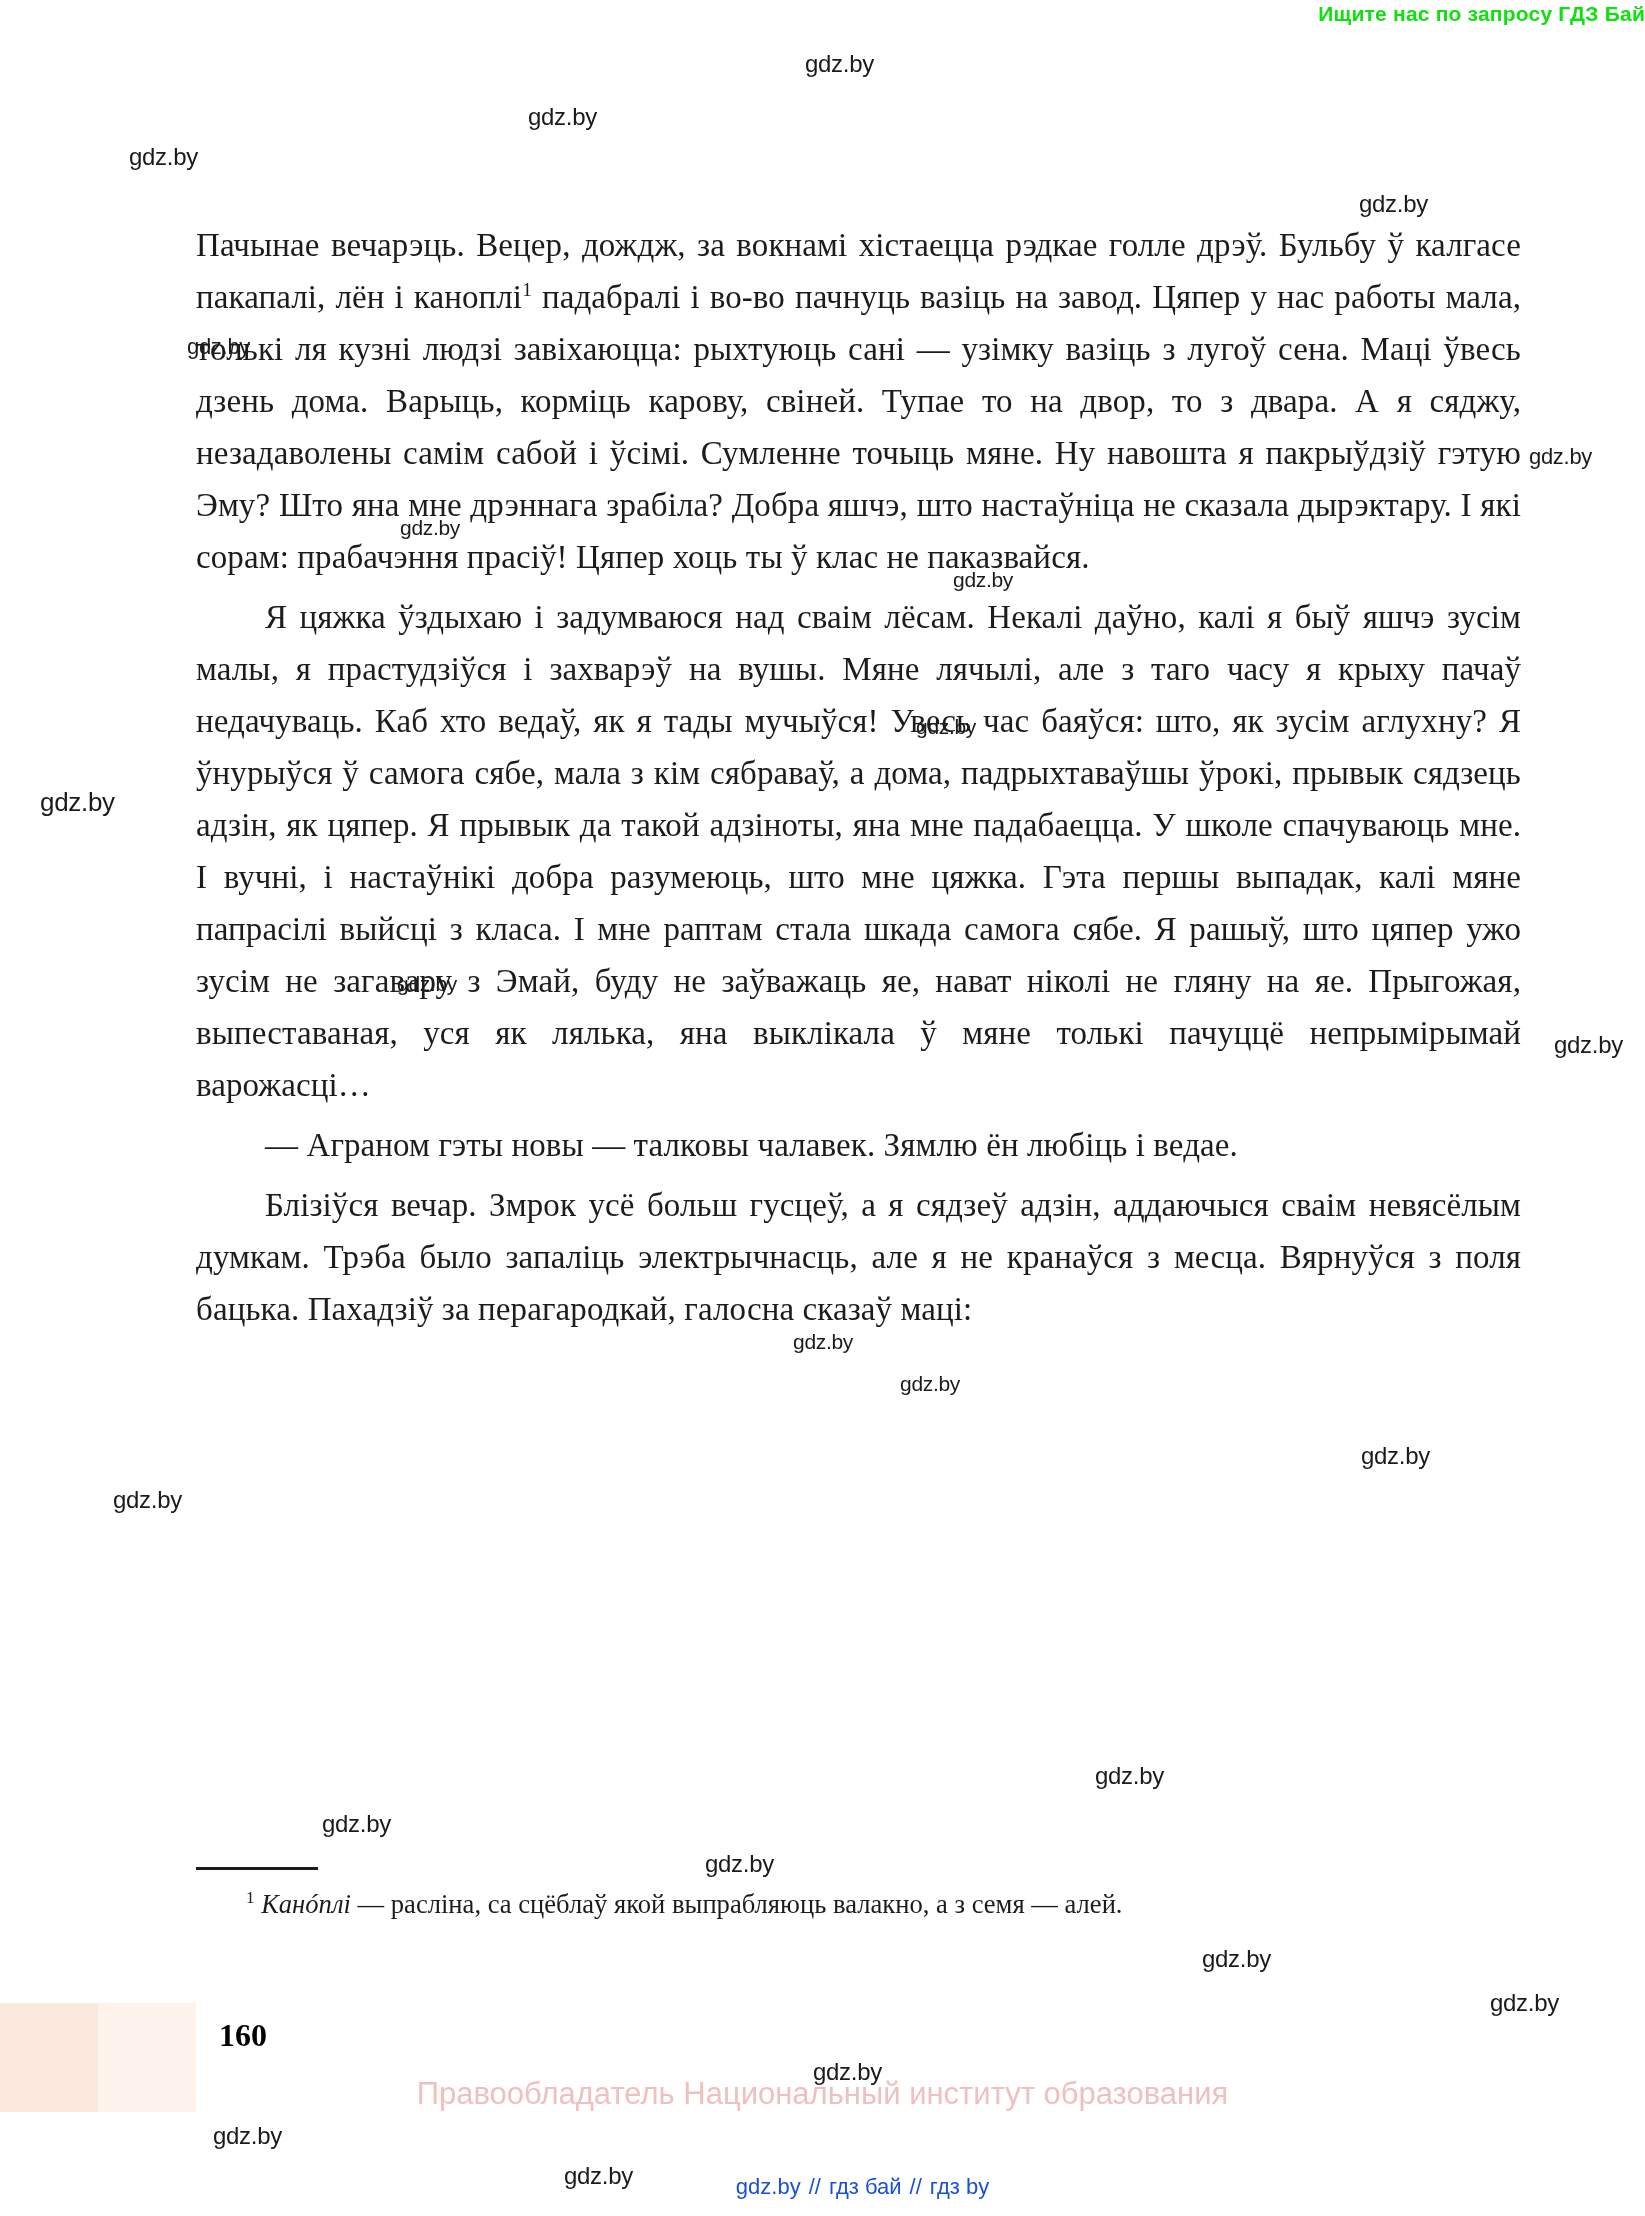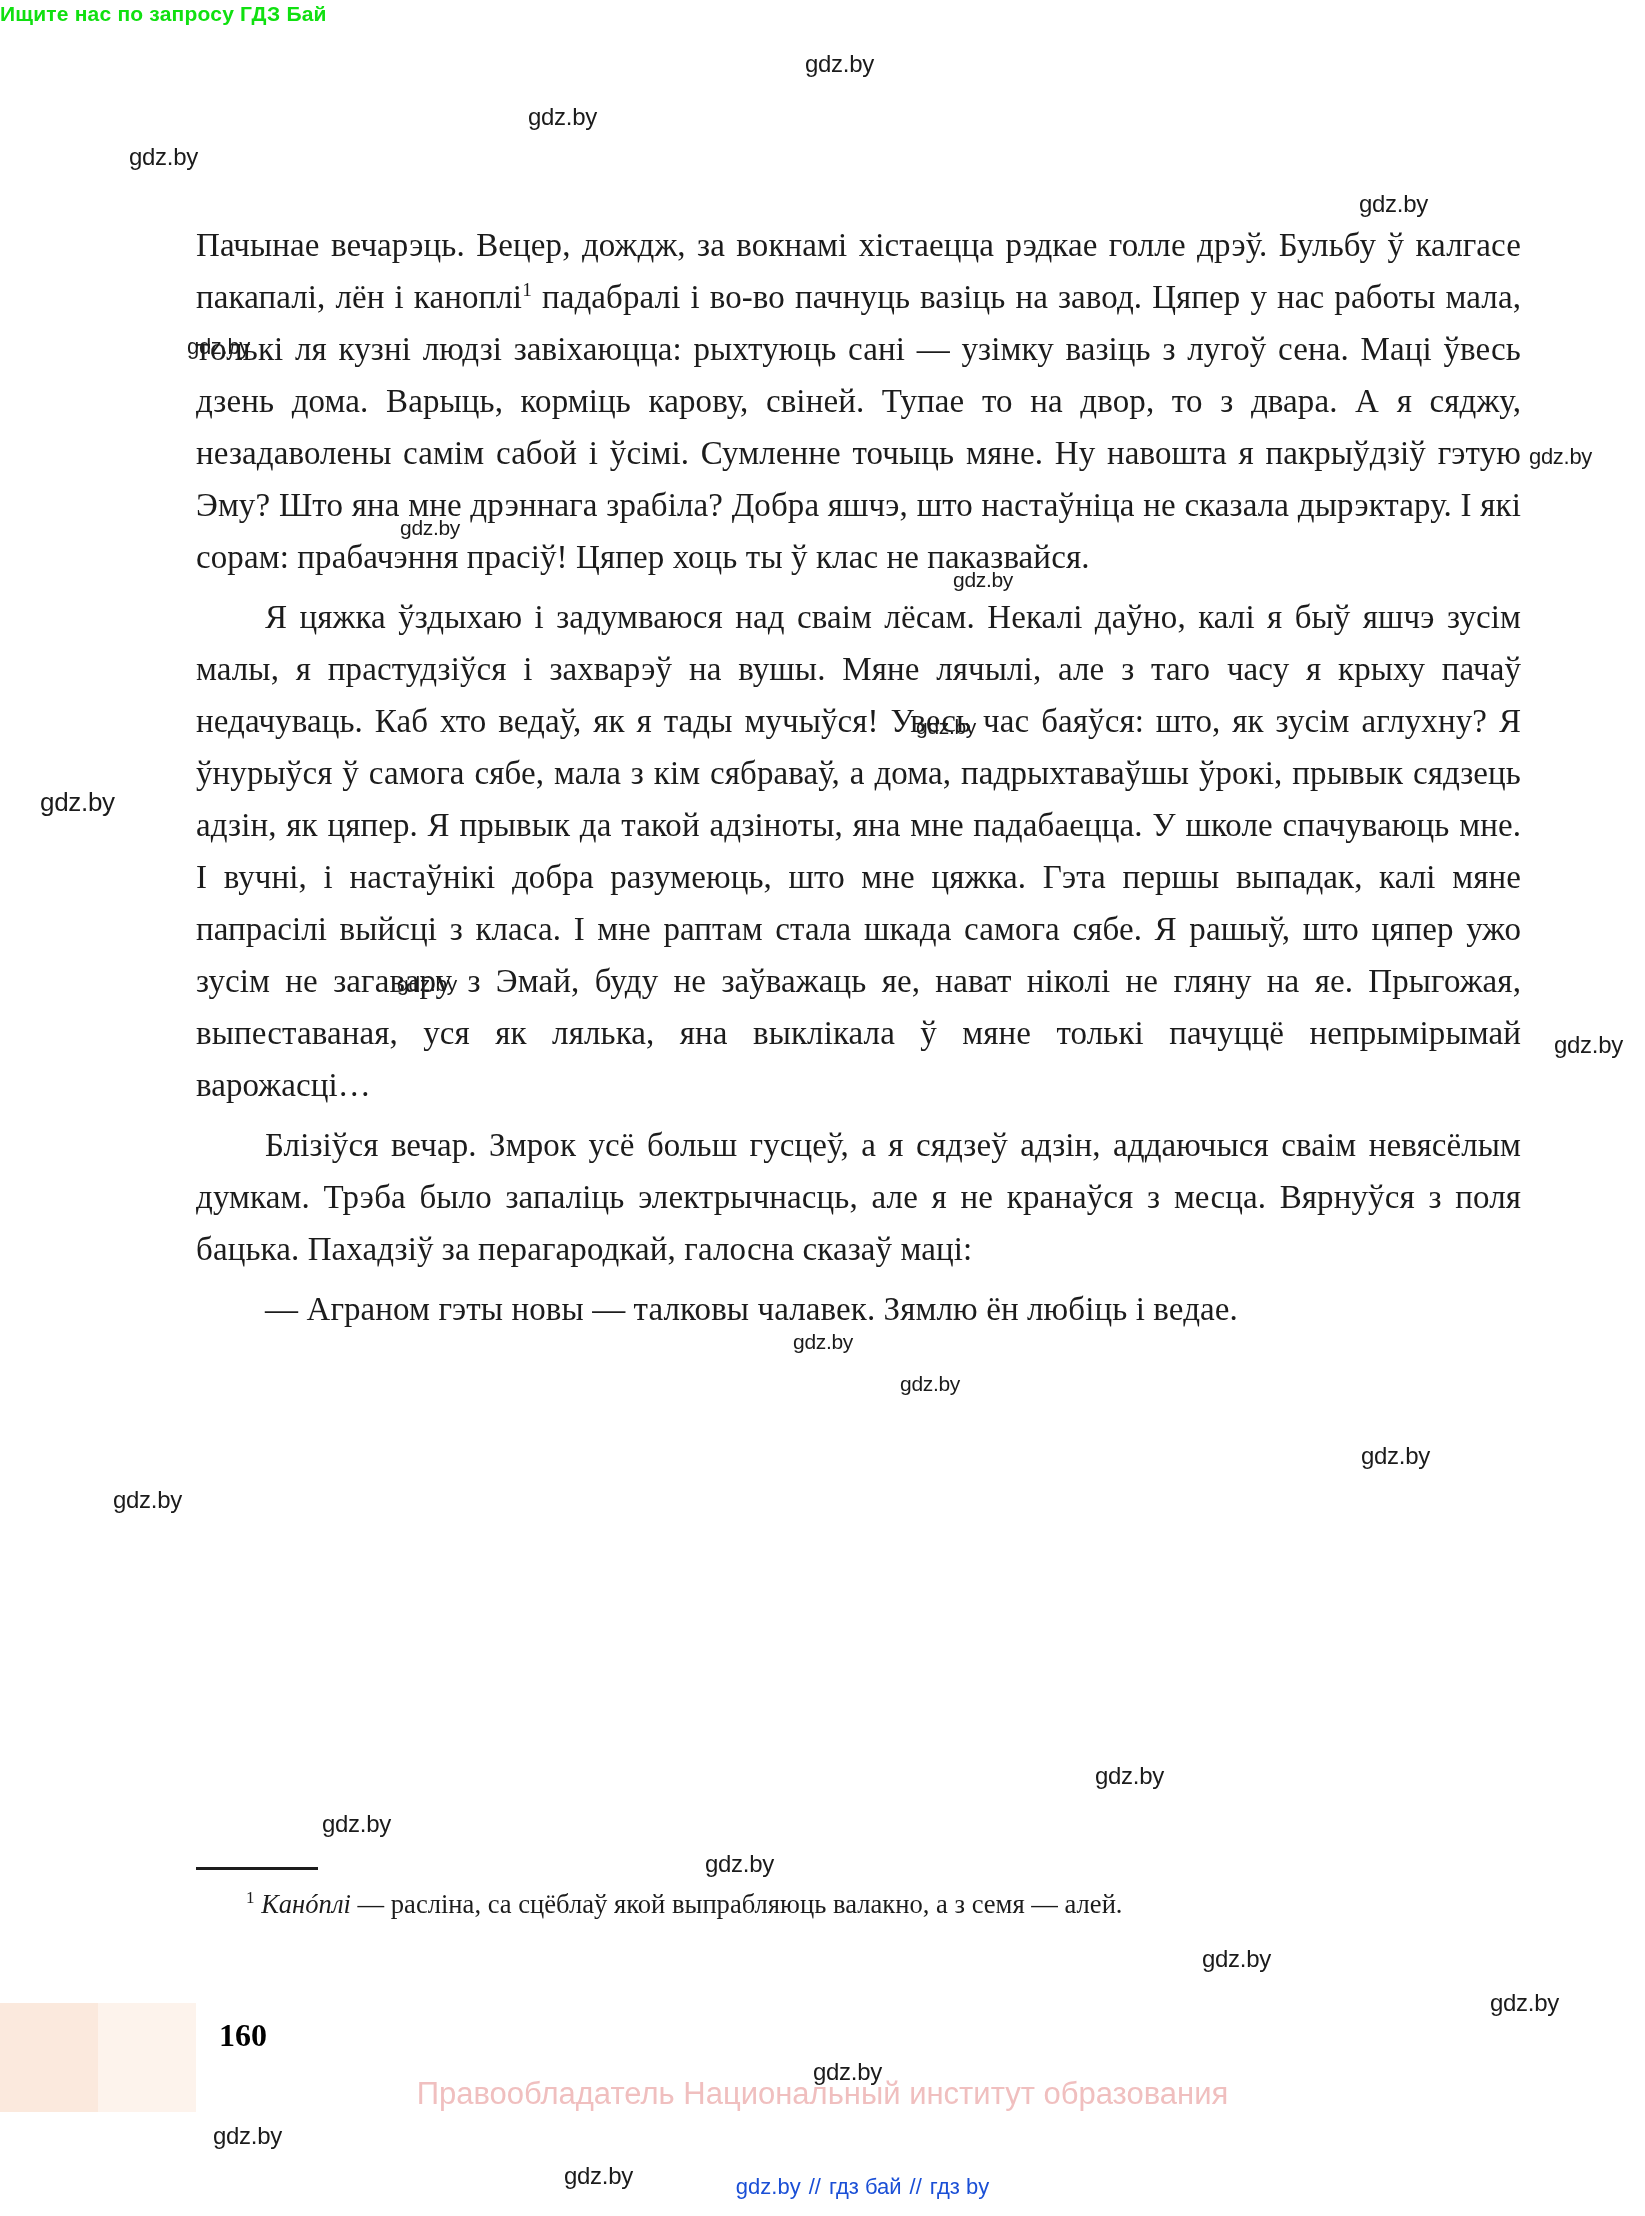--- a/index.html
+++ b/index.html
@@ -15,21 +15,21 @@
     overflow: hidden;
     font-family: "Liberation Serif", "DejaVu Serif", serif;
   }
 
   
   .promo-banner {
     position: absolute;
     top: 1.6px;
     left: 0;
     width: 1645px;
-    text-align: left;
+    text-align: right;
     font-family: "Liberation Sans", sans-serif;
     font-size: 21px;
     font-weight: 600;
     color: #10e010;
     letter-spacing: 0.2px;
     white-space: nowrap;
   }
 
   
   .wm {
@@ -188,26 +188,26 @@
 
 
     <p class="para">
       <span>Пачынае вечарэць. Вецер, дождж, за вокнамі хістаецца рэдкае голле дрэў. Бульбу ў калгасе пакапалі, лён і каноплі</span><sup>1</sup><span> падабралі і во-во пачнуць вазіць на завод. Цяпер у нас работы мала, толькі ля кузні людзі завіхаюцца: рыхтуюць сані — узімку вазіць з лугоў сена. Маці ўвесь дзень дома. Варыць, корміць карову, свіней. Тупае то на двор, то з двара. А я сяджу, незадаволены самім сабой і ўсімі. Сумленне точыць мяне. Ну навошта я пакрыўдзіў гэтую Эму? Што яна мне дрэннага зрабіла? Добра яшчэ, што настаўніца не сказала дырэктару. І які сорам: прабачэння прасіў! Цяпер хоць ты ў клас не паказвайся.</span>
     </p>
 
     <p class="para indent">
       <span>Я цяжка ўздыхаю і задумваюся над сваім лёсам. Некалі даўно, калі я быў яшчэ зусім малы, я прастудзіўся і захварэў на вушы. Мяне лячылі, але з таго часу я крыху пачаў недачуваць. Каб хто ведаў, як я тады мучыўся! Увесь час баяўся: што, як зусім аглухну? Я ўнурыўся ў самога сябе, мала з кім сябраваў, а дома, падрыхтаваўшы ўрокі, прывык сядзець адзін, як цяпер. Я прывык да такой адзіноты, яна мне падабаецца. У школе спачуваюць мне. І вучні, і настаўнікі добра разумеюць, што мне цяжка. Гэта першы выпадак, калі мяне папрасілі выйсці з класа. І мне раптам стала шкада самога сябе. Я рашыў, што цяпер ужо зусім не загавару з Эмай, буду не заўважаць яе, нават ніколі не гляну на яе. Прыгожая, выпеставаная, уся як лялька, яна выклікала ў мяне толькі пачуццё непрымірымай варожасці…</span>
     </p>
 
+    <p class="para dialogue">
+      <span>— Аграном гэты новы — талковы чалавек. Зямлю ён любіць і ведае.</span>
+    </p>
+
     <p class="para indent">
       <span>Блізіўся вечар. Змрок усё больш гусцеў, а я сядзеў адзін, аддаючыся сваім невясёлым думкам. Трэба было запаліць электрычнасць, але я не кранаўся з месца. Вярнуўся з поля бацька. Пахадзіў за перагародкай, галосна сказаў маці:</span>
-    </p>
-
-    <p class="para dialogue">
-      <span>— Аграном гэты новы — талковы чалавек. Зямлю ён любіць і ведае.</span>
     </p>
 
   </div>
 
   <div class="footnote-rule"></div>
 
   <div class="footnote">
     <sup>1</sup>
     <i>Канóплі</i><span> — расліна, са сцёблаў якой выпрабляюць валакно, а з семя — алей.</span>
   </div>

